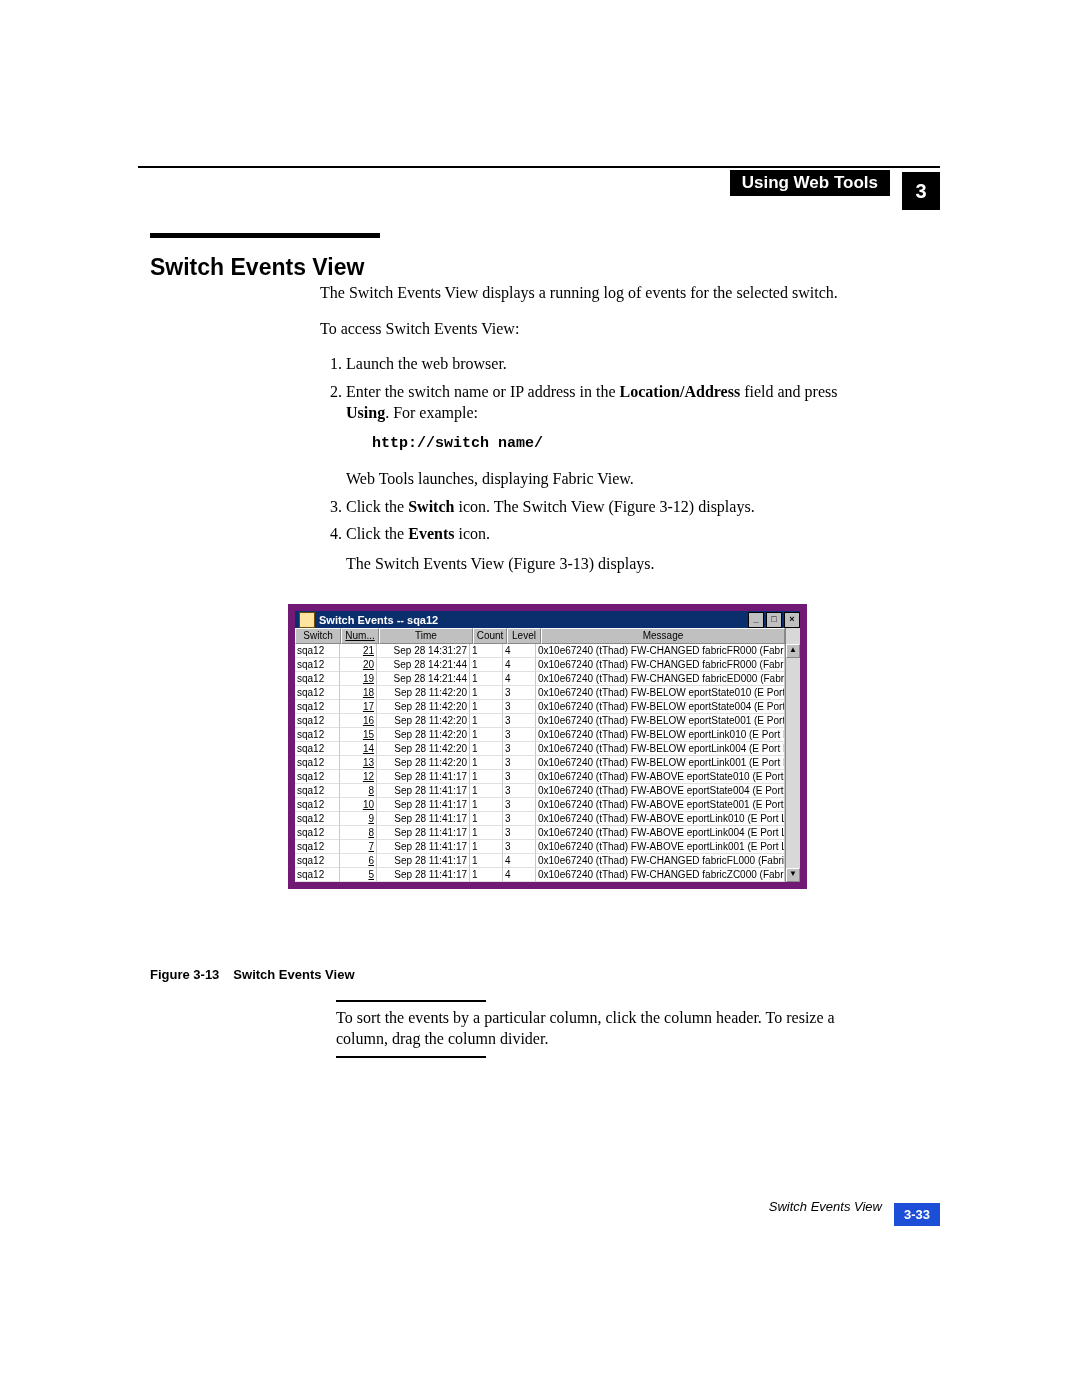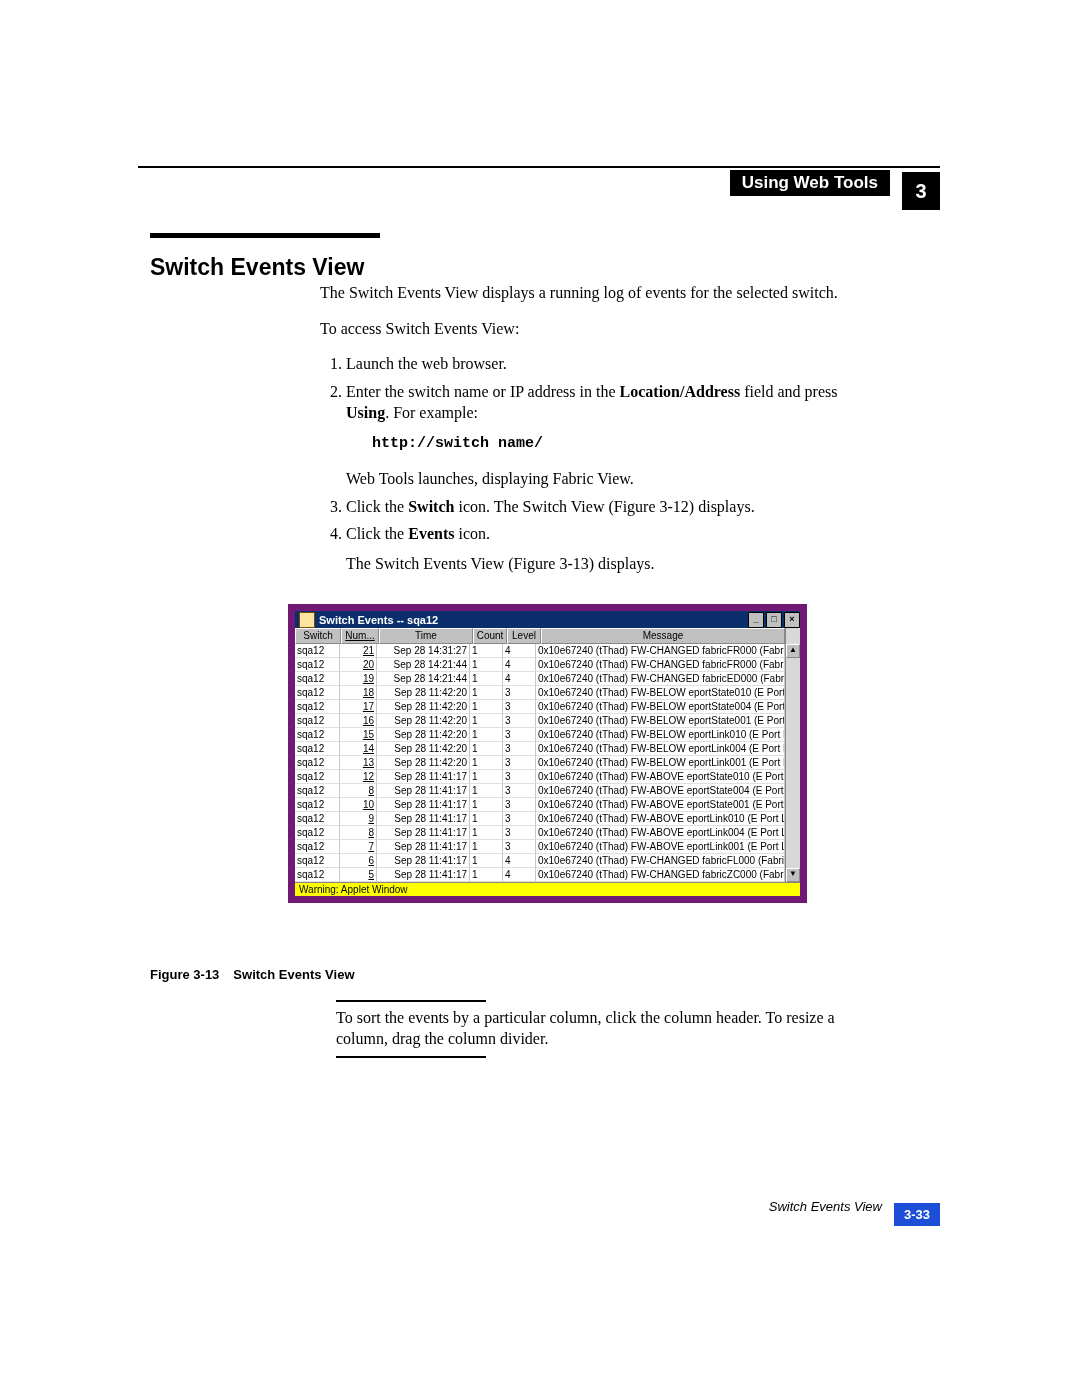--- a/index.html
+++ b/index.html
@@ -422,21 +422,20 @@
             <div class="cell c3">1</div>
             <div class="cell c4">4</div>
             <div class="cell c5">0x10e67240 (tThad) FW-CHANGED fabricZC000 (Fabric Zoning ch...</div>
           </div>
         </div>
       <div class="scroll-col">
         <div class="scroll-btn">▲</div>
         <div class="scroll-btn dn">▼</div>
       </div>
     </div>
-    <div class="status">Warning: Applet Window</div>
   </div>
 
   <div class="figcap">
     <span class="lab">Figure 3-13</span>
     <span class="txt">Switch Events View</span>
   </div>
 
   <div class="note" style="top:1000px">
     <div class="nr"></div>
     <div class="ntxt">To sort the events by a particular column, click the column header. To resize a column, drag the column divider.</div>

